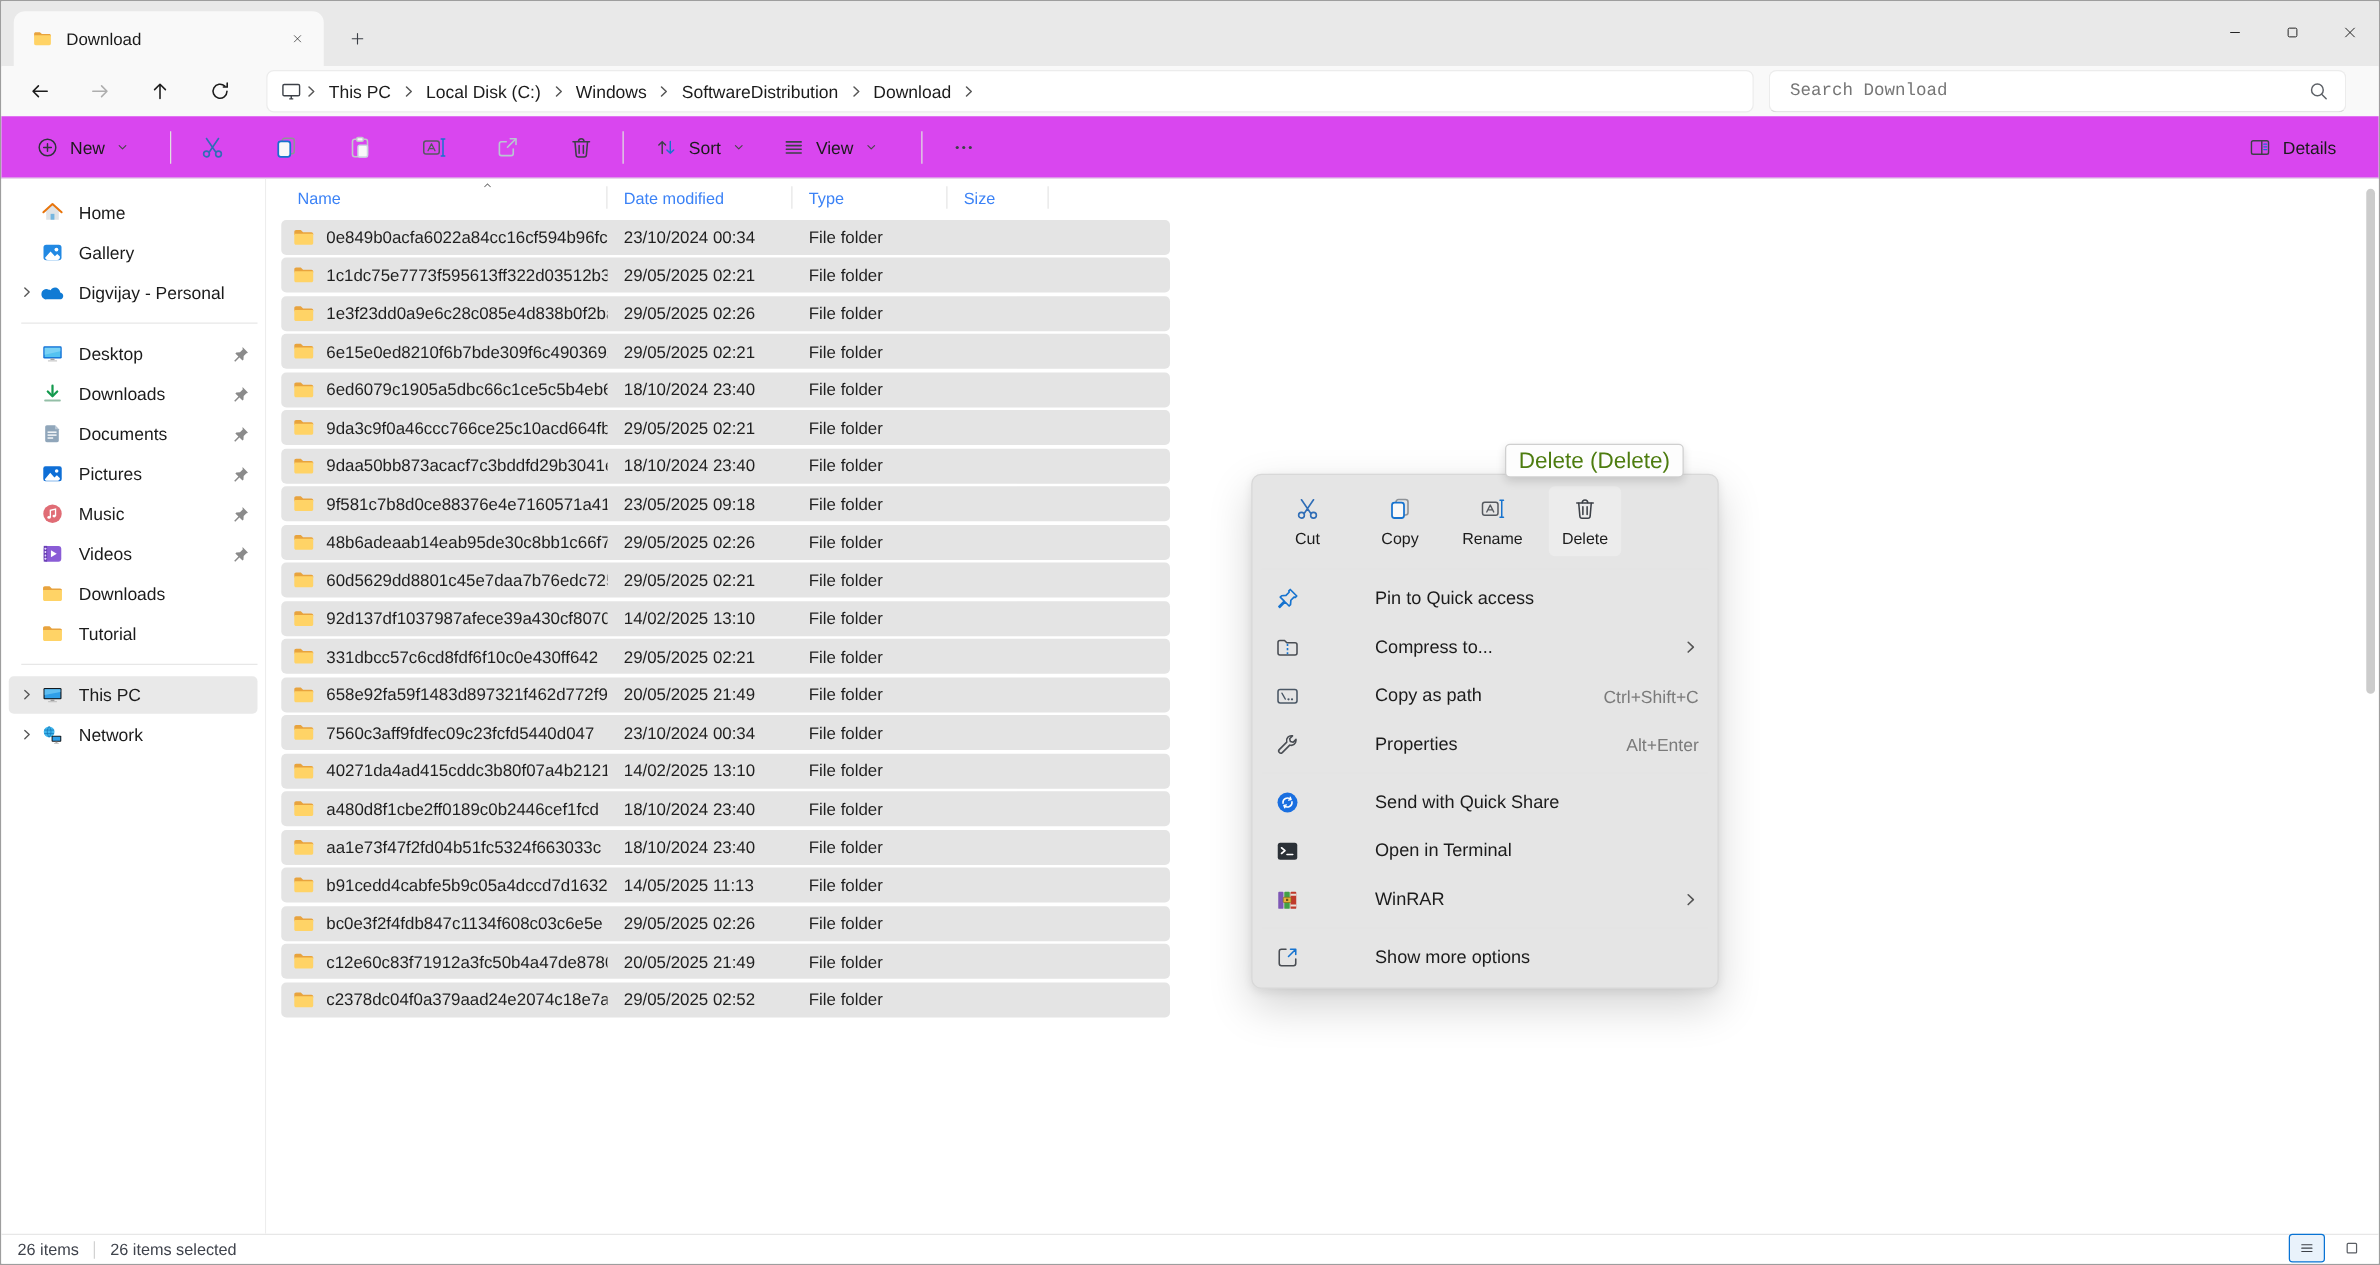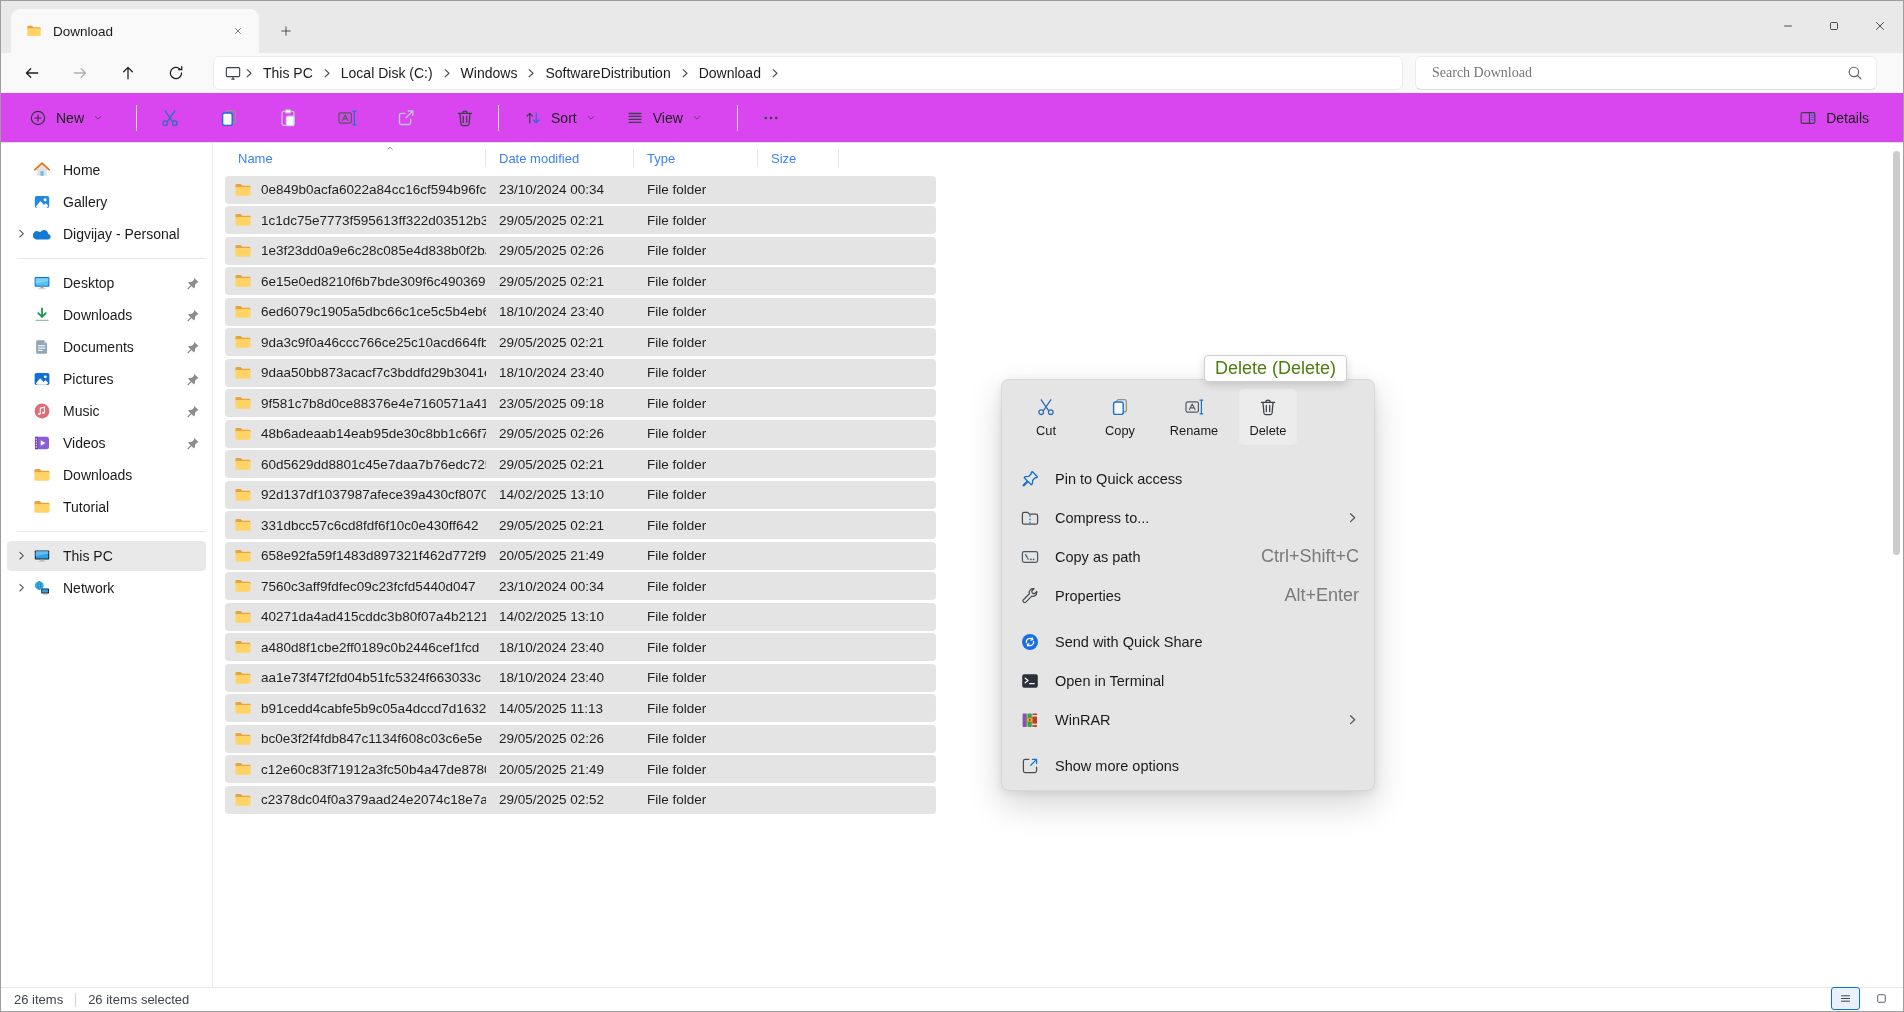--- a/index.html
+++ b/index.html
@@ -26,21 +26,21 @@
   .navbar{position:absolute;left:0;top:52px;right:0;height:40px;background:#f9f9f9;
           display:flex;align-items:center;padding-left:14px;box-sizing:border-box;}
   .nav-btn{width:34px;height:34px;margin-right:14px;border-radius:5px;display:flex;align-items:center;justify-content:center;}
   .addressbar{margin-left:6px;width:1190px;height:34px;background:#ffffff;border:1px solid #ececec;
           border-radius:6px;display:flex;align-items:center;padding:0 10px;box-sizing:border-box;overflow:hidden;}
   .crumb{font-size:14px;color:#1b1b1b;padding:3px 7px;border-radius:4px;white-space:nowrap;}
   .crumb-sep{width:12px;height:12px;display:inline-flex;margin:0 1px;}
   .searchbar{margin-left:12px;width:462px;height:34px;background:#ffffff;border:1px solid #ececec;border-bottom:1px solid #dcdcdc;
           border-radius:6px;display:flex;align-items:center;padding:0 12px 0 14px;box-sizing:border-box;}
   .search-input{flex:1;border:none;outline:none;background:transparent;font-size:14px;color:#000000;
-          font-family:Liberation Serif, serif;}
+          font-family:Liberation Mono, monospace;}
   .search-input::placeholder{color:#767676;}
 
   
   .toolbar{position:absolute;left:0;top:92px;right:0;height:50px;background:#d946ef;border-bottom:1px solid #e3e3e3;
           display:flex;align-items:center;padding-left:18px;box-sizing:border-box;}
   .tbtn{height:36px;border-radius:5px;display:flex;align-items:center;justify-content:center;}
   .new-btn{padding:0 10px;margin-right:8px;gap:9px;}
   .tool-label{font-size:14px;color:#1b1b1b;}
   .tool-sep{width:1px;height:26px;background:#dfdfdf;margin:0 15px;}
   .icon-btn{width:36px;margin-right:23px;}
@@ -74,25 +74,25 @@
   .scroll-thumb{position:absolute;right:3px;top:150px;width:7px;height:404px;background:#cccccc;border-radius:4px;}
 
   
   .ctx{position:absolute;left:1000px;top:378px;width:374px;background:#e5e5e5;border:1px solid #d8d8d8;border-radius:8px;
        box-shadow:0 14px 34px rgba(0,0,0,.17),0 2px 8px rgba(0,0,0,.08);padding:5px;box-sizing:border-box;z-index:5;}
   .qa-row{display:flex;gap:16px;padding:4px 6px 7px 10px;}
   .qa{width:58px;height:56px;display:flex;flex-direction:column;align-items:center;justify-content:center;gap:6px;border-radius:5px;}
   .qa.hovered{background:#ececec;}
   .qa-label{font-size:12.8px;color:#1b1b1b;}
   .ctx-sep{height:1px;background:#e4e4e4;margin:3px 2px;}
-  .ctx-item{display:flex;align-items:center;height:39px;padding:0 10px 0 12px;border-radius:5px;}
+  .ctx-item{display:flex;align-items:center;height:39px;padding:0 10px 0 12px;border-radius:5px;gap:45px;}
   .ctx-icon{width:22px;height:22px;margin-right:14px;display:flex;align-items:center;justify-content:center;}
   .ctx-icon .ic{width:20px;height:20px;}
   .ctx-label{flex:1;font-size:14.5px;color:#1b1b1b;white-space:nowrap;}
-  .ctx-shortcut{font-size:18px;color:#7a7a7a;}
+  .ctx-shortcut{font-size:14px;color:#7a7a7a;}
   .ctx-subchev{width:13px;height:13px;margin-left:12px;}
   .tooltip{position:absolute;left:1203px;top:354px;height:25px;display:flex;align-items:center;padding:0 10px;
        background:#fdfdfd;border:1px solid #cfcfcf;border-radius:4px;box-shadow:0 3px 8px rgba(0,0,0,.14);
        font-size:18px;color:#4d7c0f;z-index:6;white-space:nowrap;}
 
   
   .statusbar{position:absolute;left:0;right:0;bottom:0;height:24px;background:#fff;border-top:1px solid #e7e7e7;
        display:flex;align-items:center;padding:0 13px;box-sizing:border-box;}
   .status-text{font-size:13px;color:#3f434c;white-space:nowrap;text-align:center;}
   .status-sep{width:1px;height:14px;background:#d2d2d2;margin:0 12px;}

